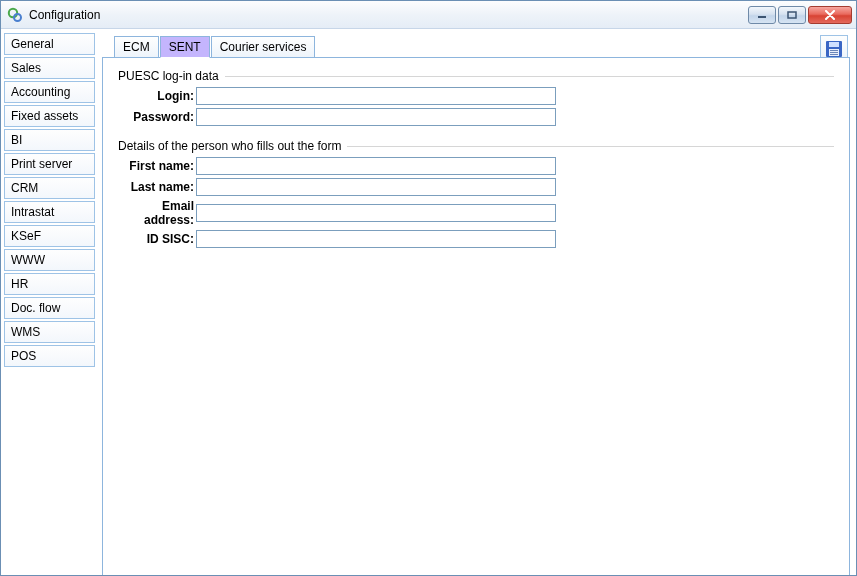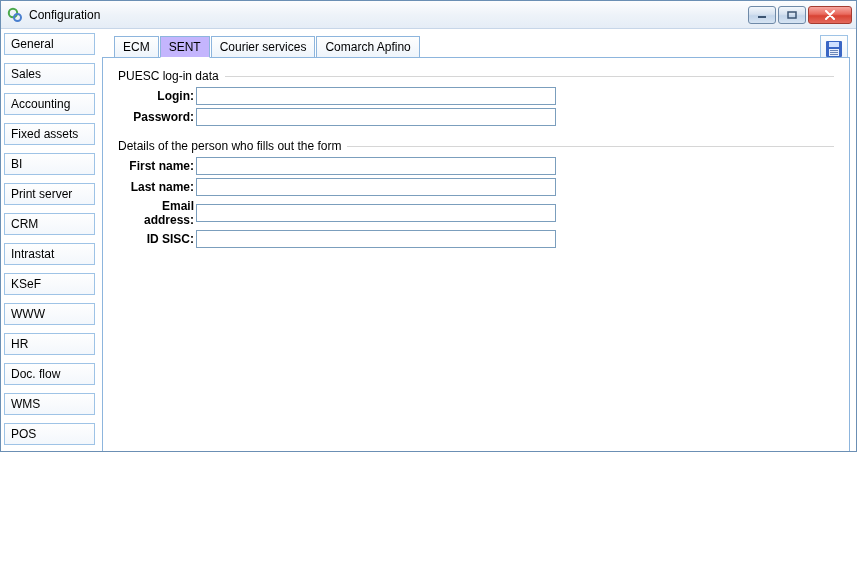--- a/index.html
+++ b/index.html
@@ -5,21 +5,21 @@
   * { box-sizing: border-box; }
   body {
     margin: 0;
     font-family: "Segoe UI", Tahoma, sans-serif;
     font-size: 12px;
     background: #fff;
     color: #000;
   }
   .window {
     width: 857px;
-    height: 452px;
+    height: 576px;
     border: 1px solid #6b8fb4;
     background: #fff;
     display: flex;
     flex-direction: column;
     position: relative;
   }
   .titlebar {
     height: 28px;
     background: linear-gradient(to bottom, #fdfdfe 0%, #eef3f9 50%, #e5edf6 100%);
     border-bottom: 1px solid #c7d6e8;
@@ -62,21 +62,21 @@
     flex: 1;
     display: flex;
     position: relative;
     overflow: hidden;
   }
   .sidebar {
     width: 97px;
     padding: 4px 3px;
     display: flex;
     flex-direction: column;
-    gap: 8px;
+    gap: 2px;
   }
   .side-item {
     border: 1px solid #9ec3e6;
     background: linear-gradient(to bottom, #fefefe, #f3f7fc);
     padding: 3px 6px;
     text-align: left;
     font-size: 12px;
     cursor: default;
     white-space: nowrap;
     overflow: hidden;
@@ -244,21 +244,20 @@
       <div class="side-item"><span>Doc. flow</span></div>
       <div class="side-item"><span>WMS</span></div>
       <div class="side-item"><span>POS</span></div>
     </div>
 
     <div class="main">
       <div class="tabs">
         <div class="tab"><span>ECM</span></div>
         <div class="tab active"><span>SENT</span></div>
         <div class="tab"><span>Courier services</span></div>
-        <div class="tab"><span>Comarch Apfino</span></div>
       </div>
 
       <div class="panel">
 
         <div class="fieldset">
           <div class="fieldset-title">
             <span>PUESC log-in data</span>
             <span class="line"></span>
           </div>
           <div class="form-row">

